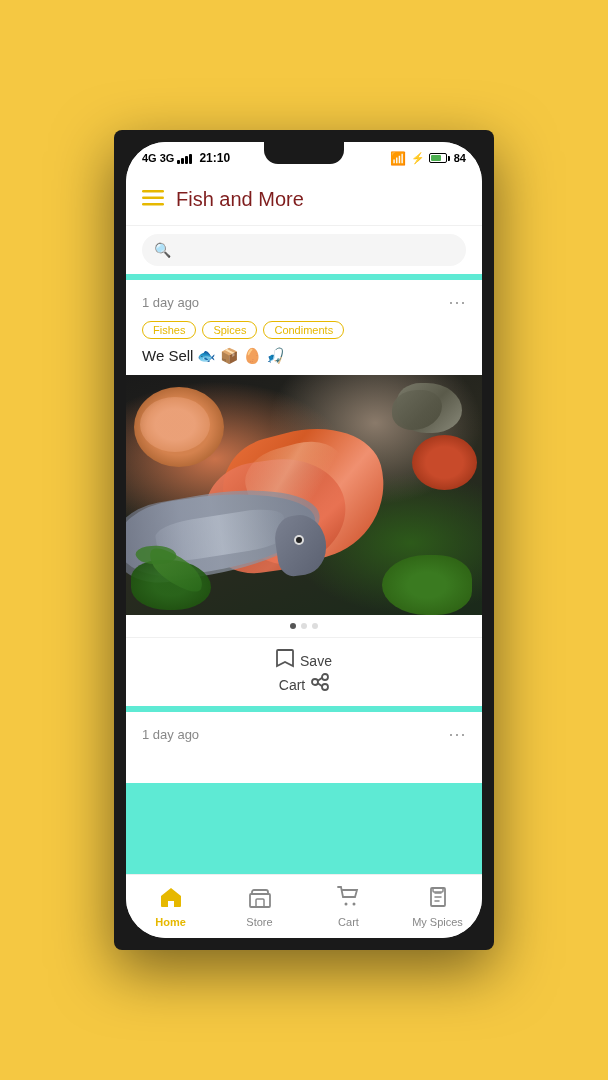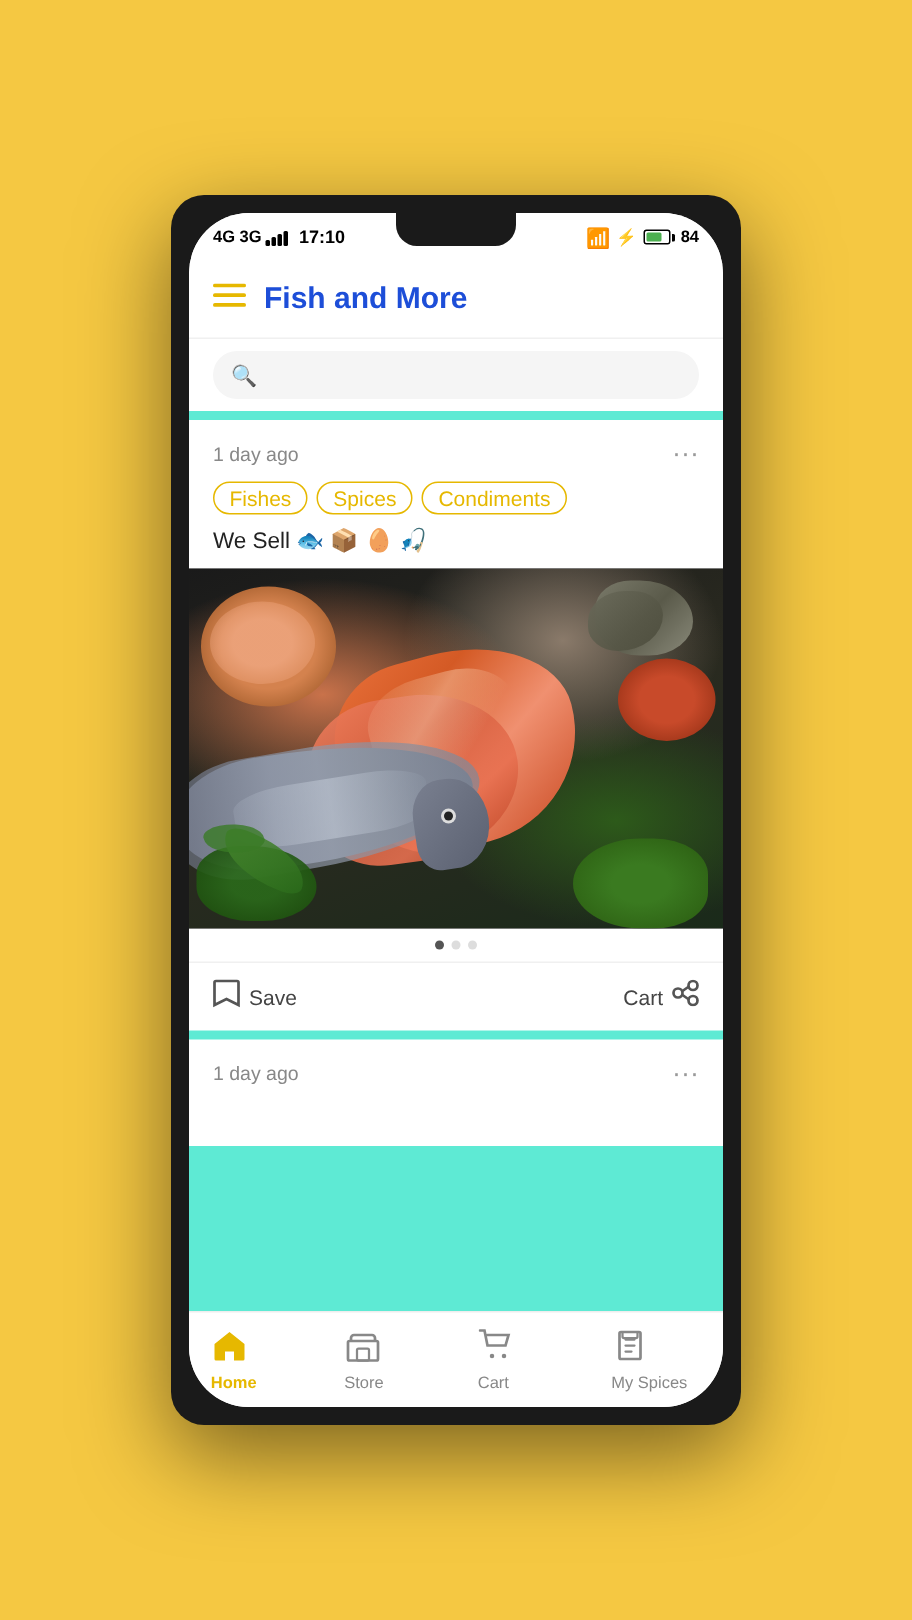--- a/index.html
+++ b/index.html
@@ -9,21 +9,21 @@
       background: #f5c842;
       display: flex;
       align-items: center;
       justify-content: center;
       font-family: -apple-system, BlinkMacSystemFont, 'Segoe UI', sans-serif;
     }
     .phone-outer {
       width: 380px;
       height: 820px;
       background: #1a1a1a;
-      border-radius: 22px;
+      border-radius: 8px;
       padding: 12px;
       box-shadow: 0 20px 60px rgba(0,0,0,0.5);
       position: relative;
     }
     .phone-screen {
       width: 100%;
       height: 100%;
       background: #f5f5f5;
       border-radius: 40px;
       overflow: hidden;
@@ -77,22 +77,22 @@
       flex-shrink: 0;
       border-bottom: 1px solid #f0f0f0;
     }
     .hamburger-icon {
       color: #e6b800;
       font-size: 20px;
       cursor: pointer;
     }
     .app-title {
       font-size: 20px;
-      font-weight: 700;
-      color: #1d4ed8;
+      font-weight: 400;
+      color: #7f1d1d;
     }
     
     .search-area {
       background: #fff;
       padding: 8px 16px;
       flex-shrink: 0;
     }
     .search-bar {
       background: #f5f5f5;
       border-radius: 20px;
@@ -131,21 +131,21 @@
     .tags-row {
       display: flex;
       gap: 6px;
       padding: 0 16px 8px;
       flex-wrap: wrap;
     }
     .tag {
       border: 1.5px solid #e6b800;
       border-radius: 20px;
       padding: 2px 10px;
-      font-size: 14px;
+      font-size: 11px;
       color: #e6b800;
       font-weight: 500;
     }
     .post-text {
       padding: 0 16px 10px;
       font-size: 15px;
       color: #222;
       font-weight: 500;
     }
     .post-image-container {
@@ -185,20 +185,21 @@
     }
     .dot.active {
       background: #555;
     }
     .post-actions {
       display: flex;
       align-items: center;
       justify-content: space-between;
       padding: 10px 16px;
       border-top: 1px solid #f0f0f0;
+      flex-direction: column;
     }
     .action-btn {
       display: flex;
       align-items: center;
       gap: 6px;
       font-size: 14px;
       color: #444;
       cursor: pointer;
     }
     .action-icon {
@@ -211,20 +212,21 @@
       height: 64px;
       display: flex;
       align-items: center;
       justify-content: space-around;
       border-top: 1px solid #eee;
       flex-shrink: 0;
     }
     .nav-item {
       display: flex;
       flex-direction: column;
+      align-items: center;
       gap: 2px;
       cursor: pointer;
       min-width: 60px;
     }
     .nav-icon {
       font-size: 22px;
     }
     .nav-label {
       font-size: 11px;
       color: #888;
@@ -283,21 +285,21 @@
     <div class="status-bar">
       <div class="status-left">
         <span>4G</span>
         <span>3G</span>
         <div class="signal-bars">
           <div class="signal-bar" style="height:4px"></div>
           <div class="signal-bar" style="height:6px"></div>
           <div class="signal-bar" style="height:8px"></div>
           <div class="signal-bar" style="height:10px"></div>
         </div>
-        <span style="margin-left:4px;font-size:12px;font-weight:700">17:10</span>
+        <span style="margin-left:4px;font-size:12px;font-weight:700">21:10</span>
       </div>
       <div class="status-right">
 
         <span style="font-size:13px">📶</span>
 
         <span style="font-size:11px">⚡</span>
         <div class="battery">
           <div class="battery-body">
             <div class="battery-fill" style="width:75%"></div>
           </div>

